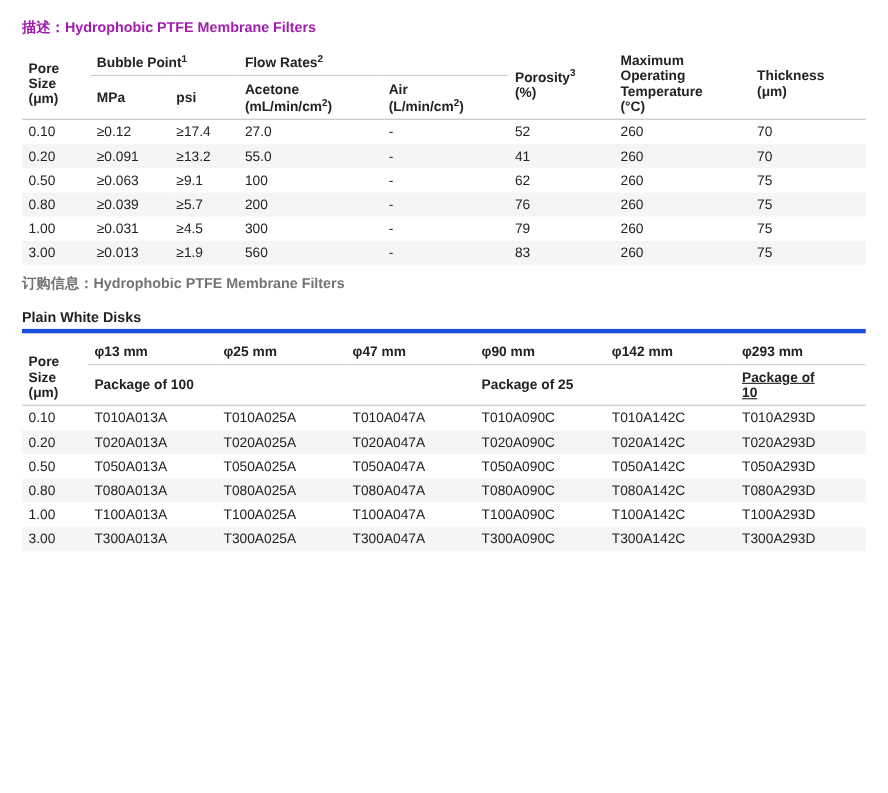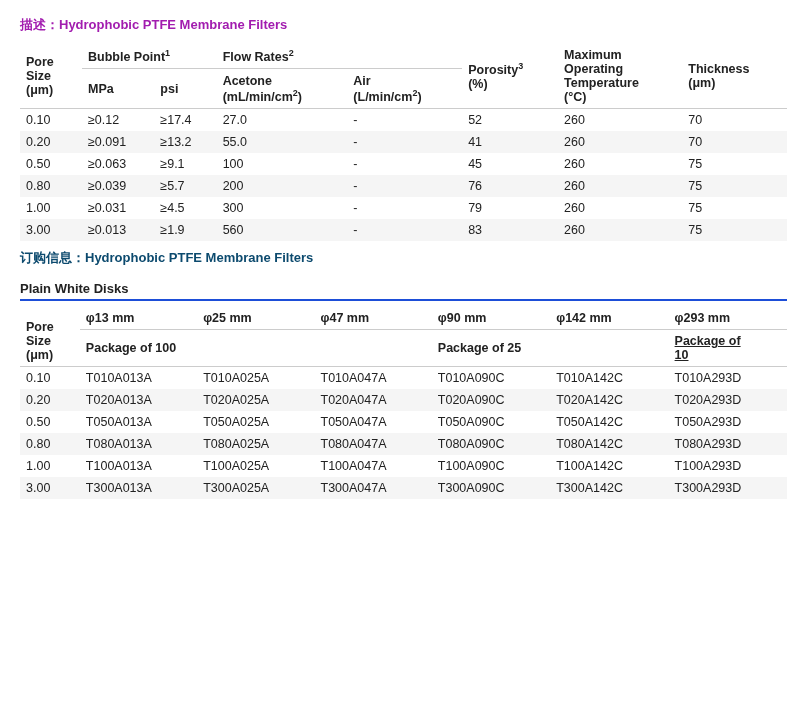--- a/index.html
+++ b/index.html
@@ -42,28 +42,28 @@
     thead tr th {
       background: #fff;
       border-bottom: 1px solid #ccc;
     }
     .order-info {
       font-weight: bold;
       font-size: 13px;
       margin: 8px 0 14px 0;
     }
     .order-info span {
-      color: #0c4a6e;
+      color: #737373;
       text-align: right;
     }
     .sub-heading {
       font-weight: bold;
       font-size: 13px;
       margin-bottom: 6px;
-      border-bottom: 2px solid #1d4ed8;
+      border-bottom: 4px solid #1d4ed8;
       padding-bottom: 3px;
     }
     .sup { font-size: 9px; vertical-align: super; }
     .col-pore { width: 62px; }
     .highlight-blue { color: #0000cc; }
     table.products th, table.products td { font-size: 12.5px; }
     .products tr:nth-child(even) td { background: #f5f5f5; }
     .products tr:nth-child(odd) td { background: #fff; }
   </style>
 </head>
@@ -110,21 +110,21 @@
     <td>41</td>
     <td>260</td>
     <td>70</td>
   </tr>
       <tr>
     <td>0.50</td>
     <td>≥0.063</td>
     <td>≥9.1</td>
     <td>100</td>
     <td>-</td>
-    <td>45</td>
+    <td>62</td>
     <td>260</td>
     <td>75</td>
   </tr>
       <tr>
     <td>0.80</td>
     <td>≥0.039</td>
     <td>≥5.7</td>
     <td>200</td>
     <td>-</td>
     <td>76</td>

